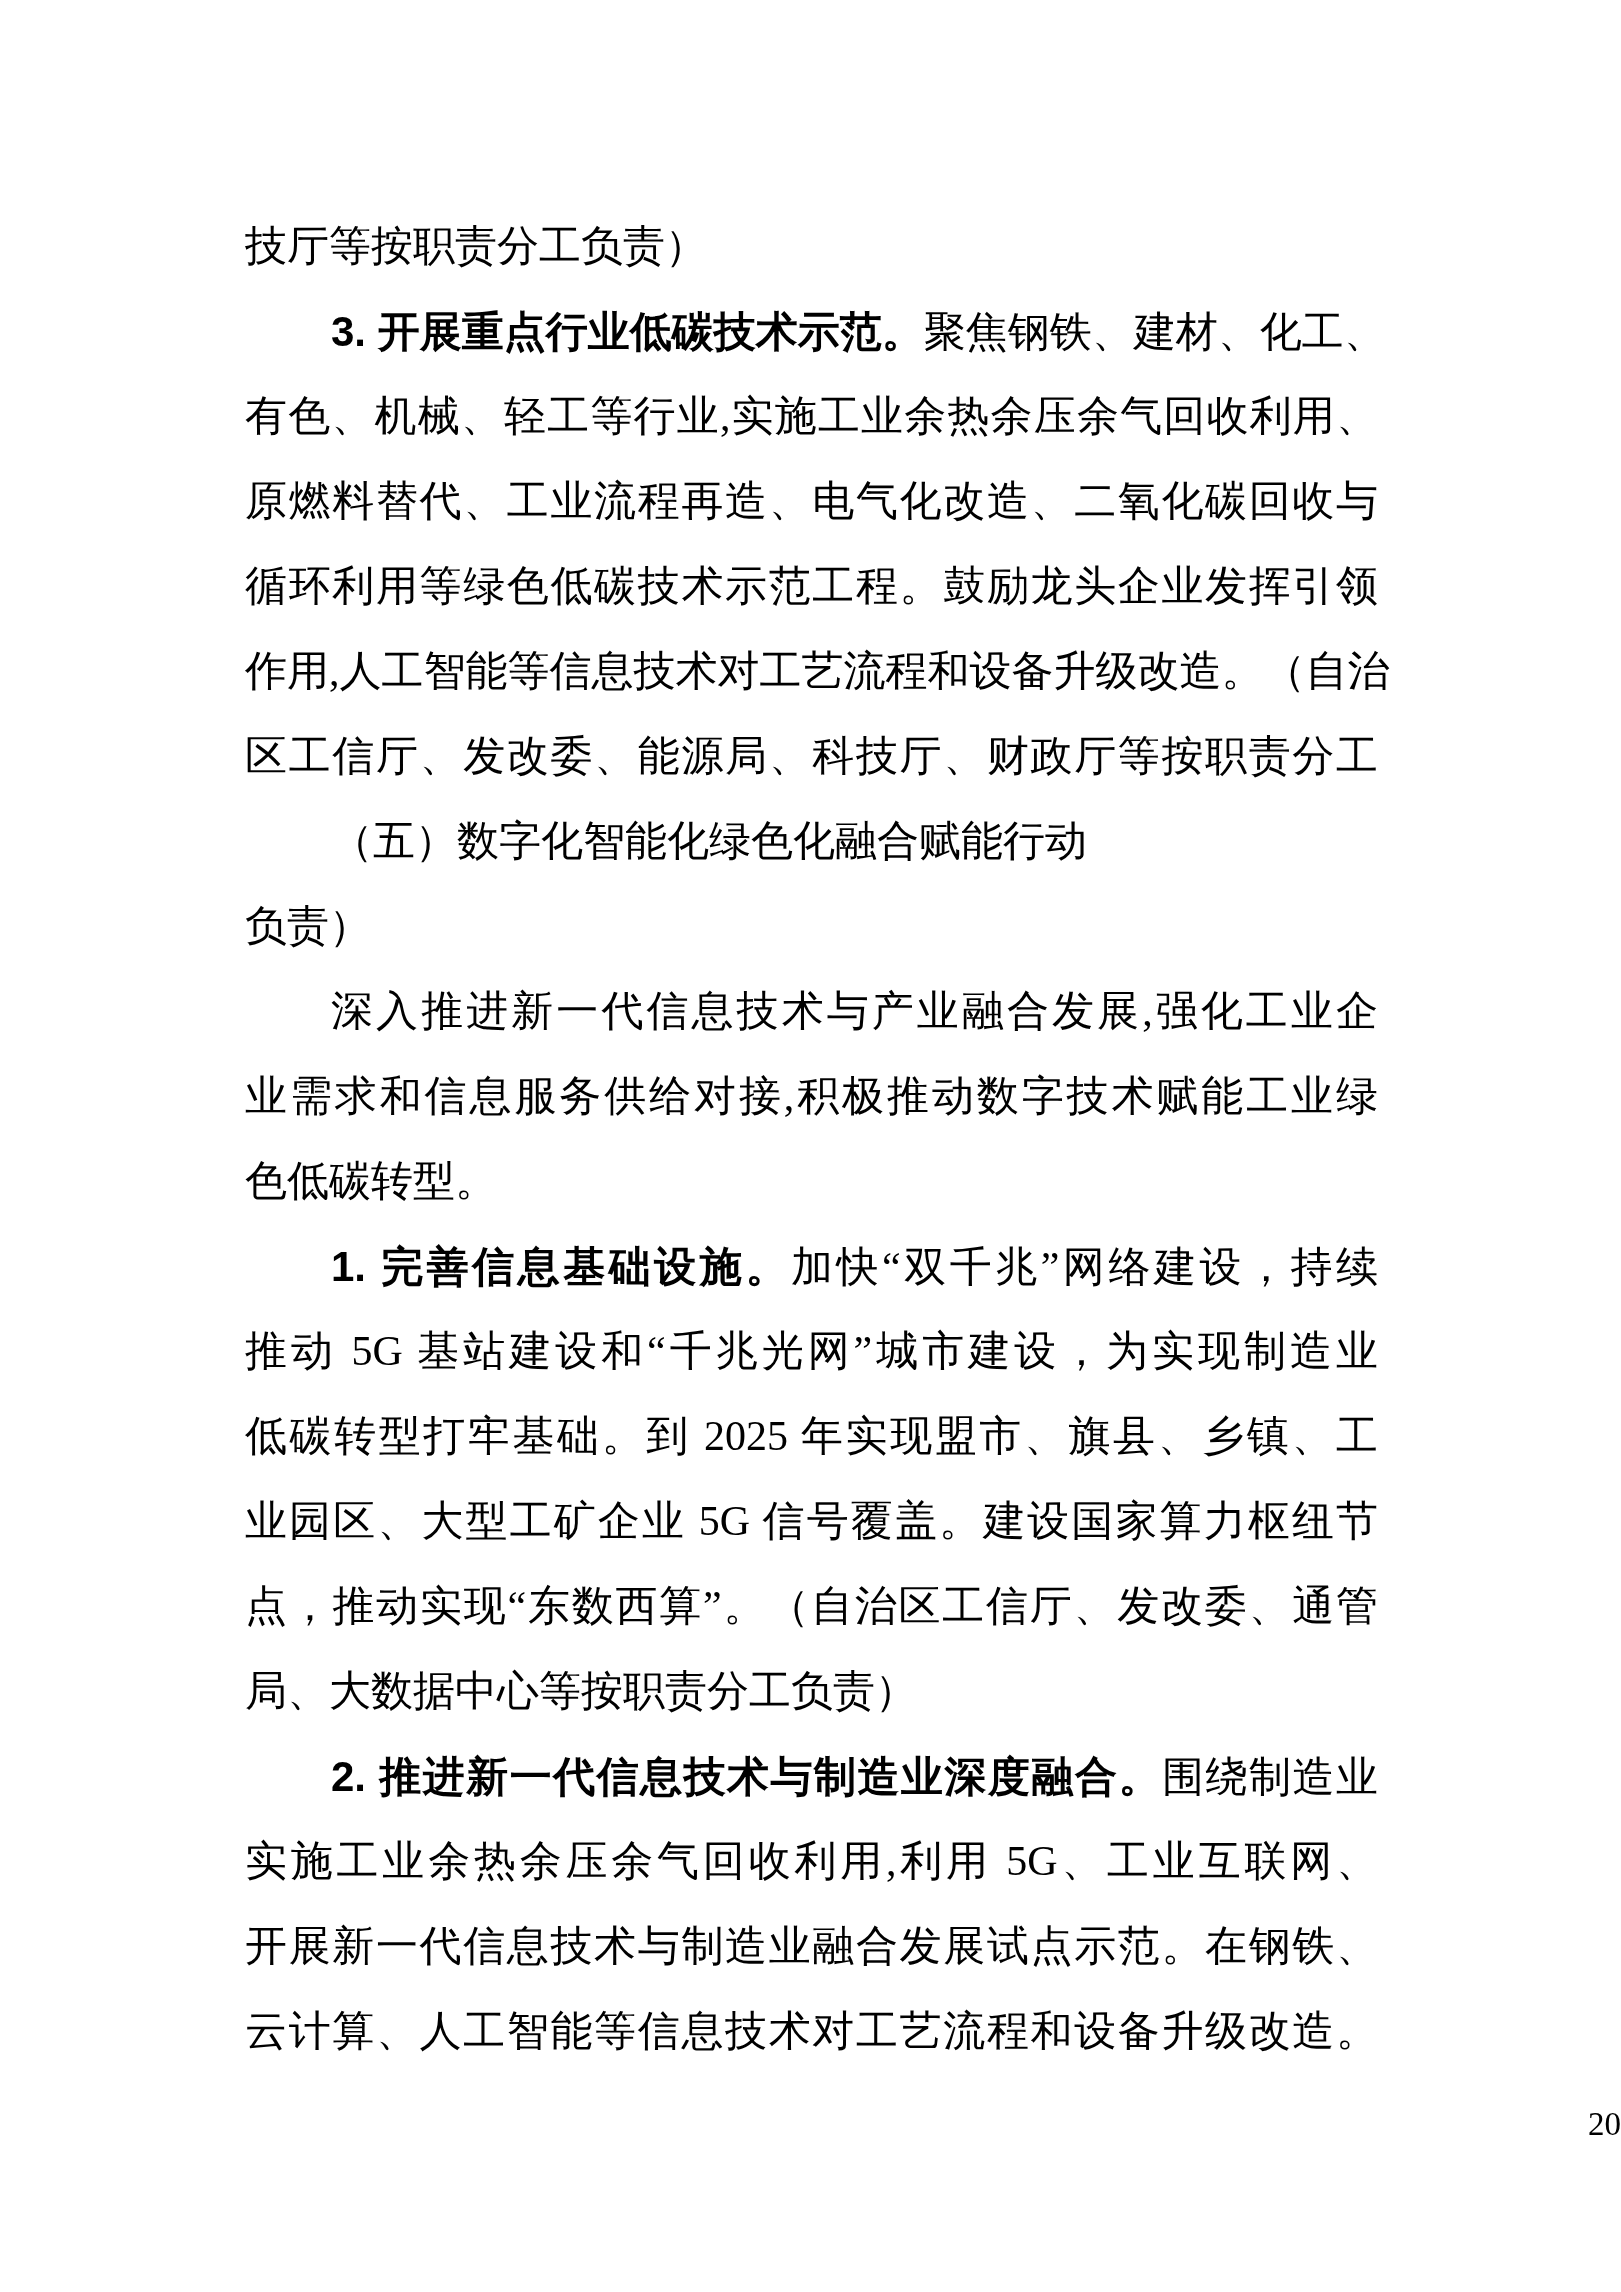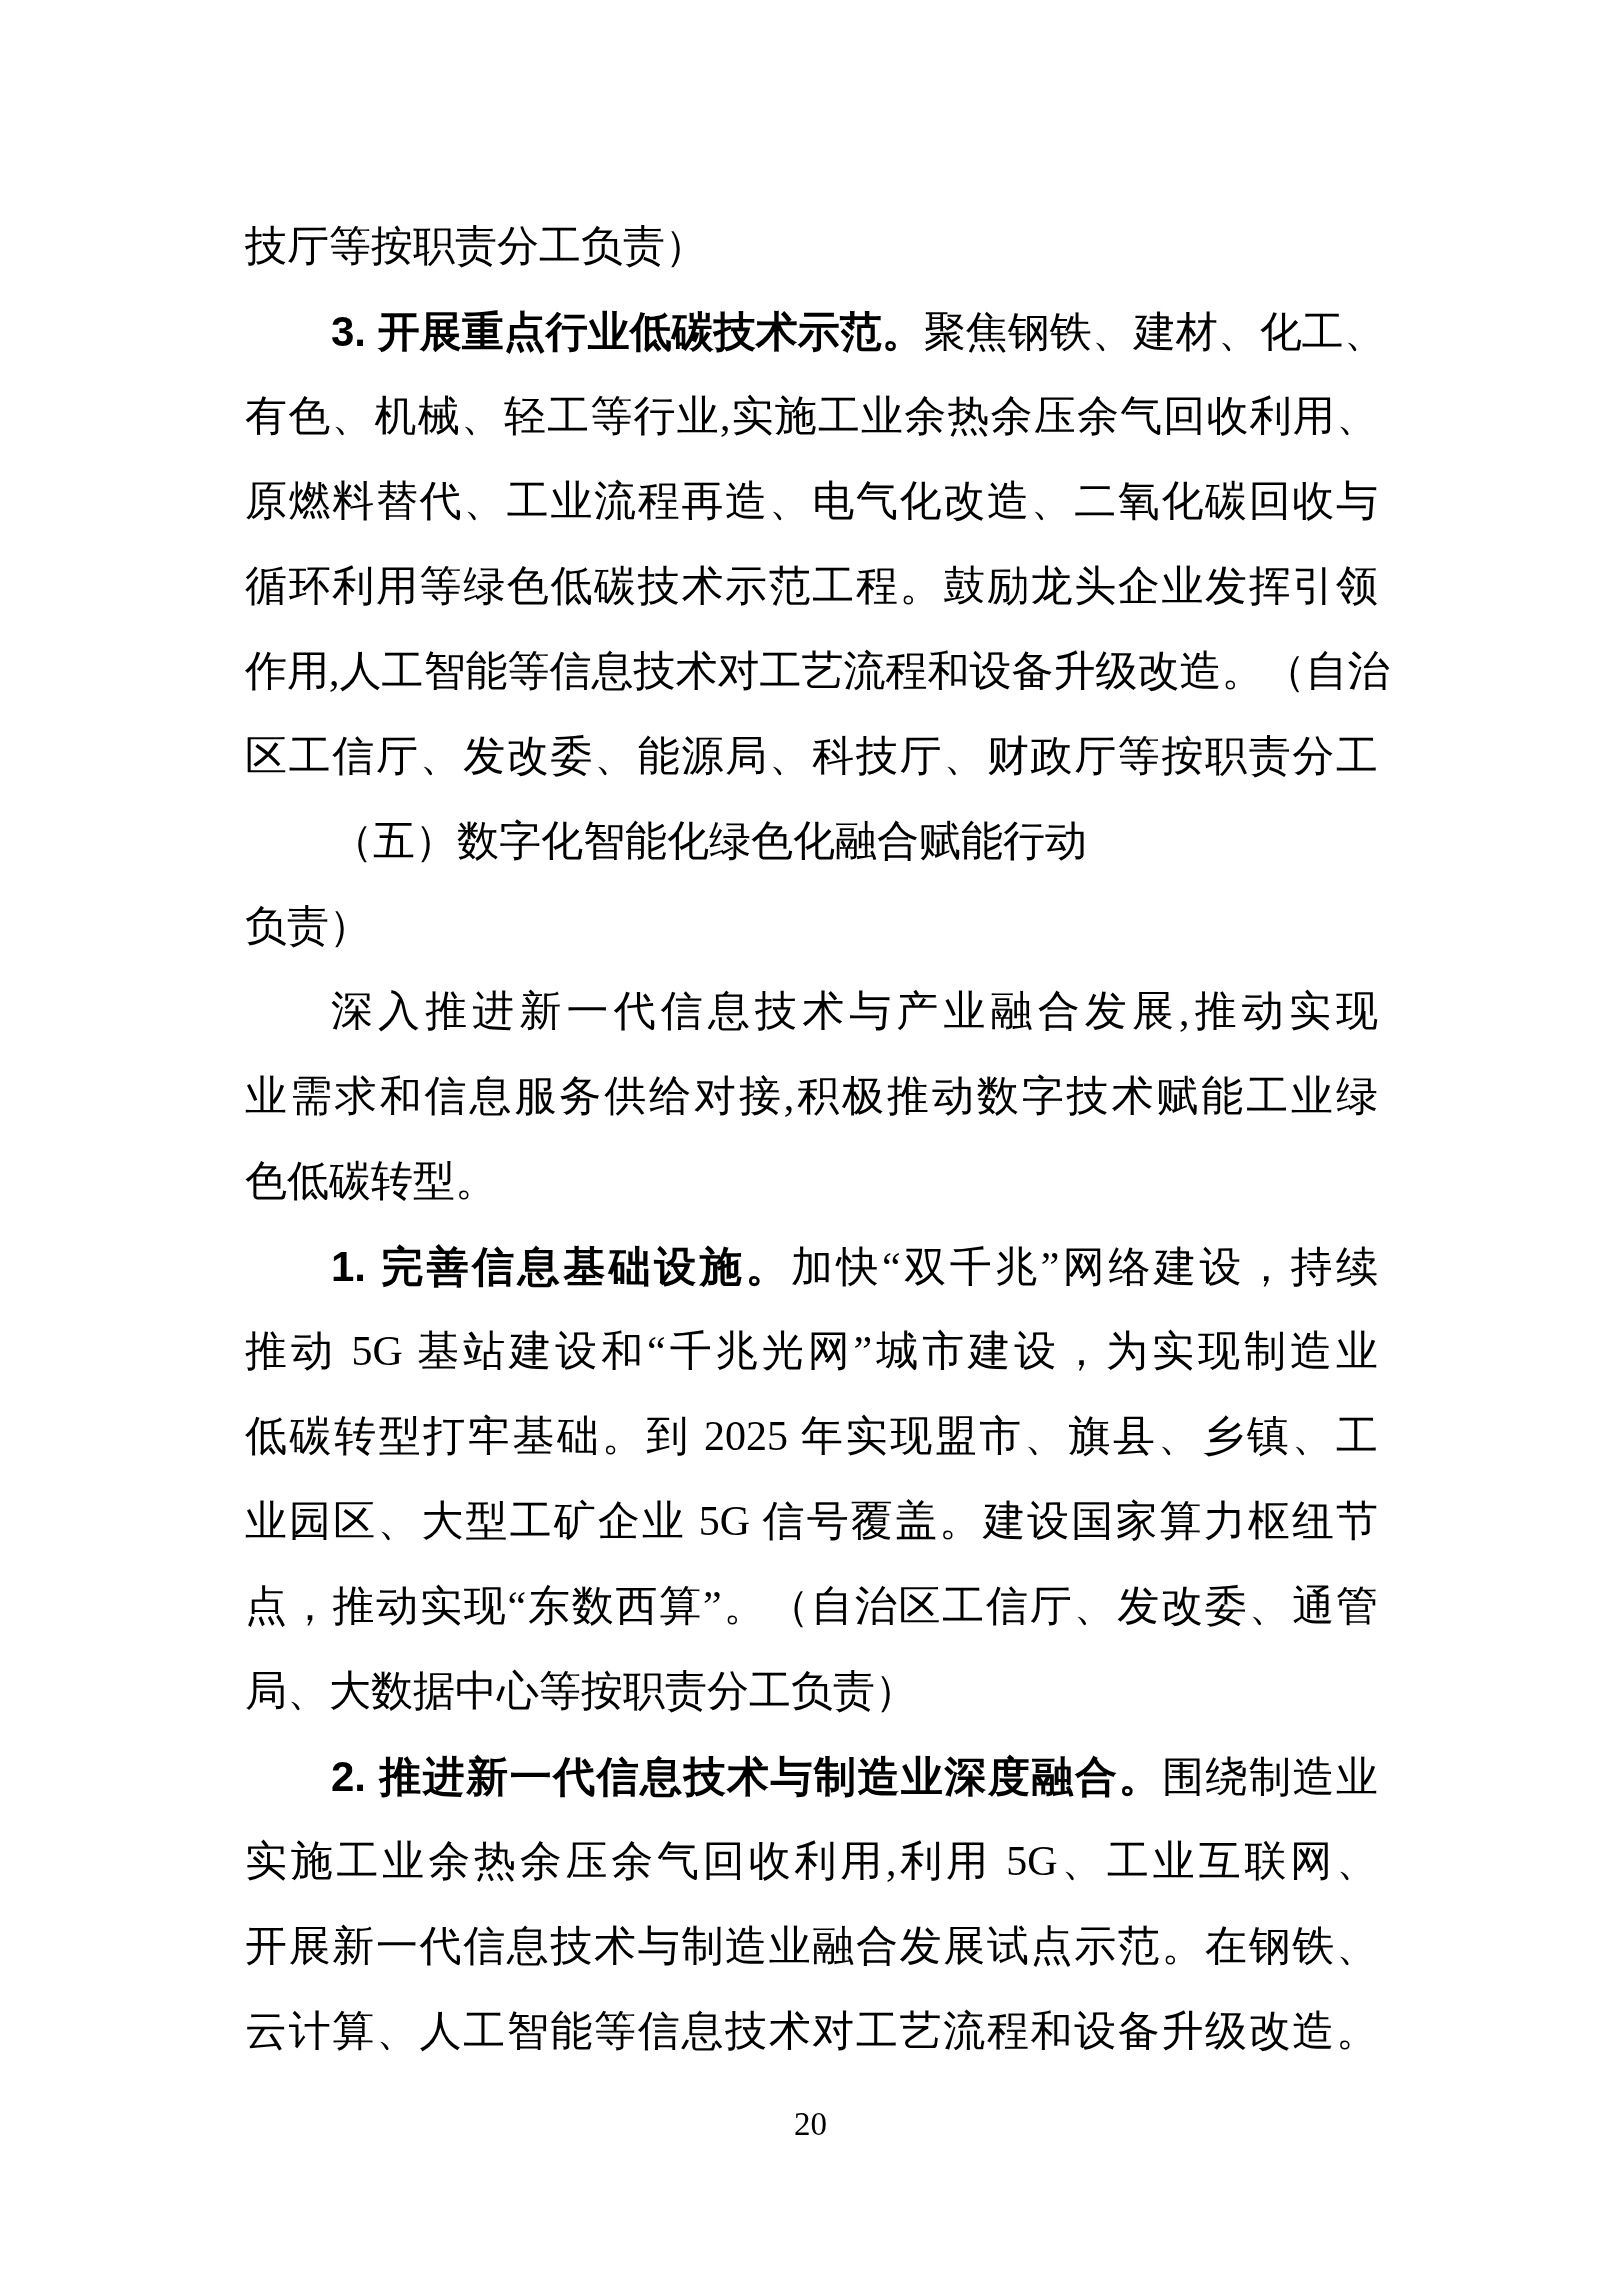--- a/index.html
+++ b/index.html
@@ -44,42 +44,42 @@
   }
   .run.bold {
     font-weight: bold;
     font-family: "Liberation Sans", "DejaVu Sans", sans-serif;
   }
   .pageno {
     position: absolute;
     top: 2105px;
     left: 0;
     width: 100%;
-    text-align: center;
+    text-align: right;
     color: #000000;
     font-family: "Liberation Serif", "DejaVu Serif", serif;
     font-size: 33px;
     line-height: 39px;
   }
 </style>
 </head>
 <body>
 
 <div class="page">
   <main class="doc">
       <div class="line end"><span class="run">技厅等按职责分工负责）</span></div>
       <div class="line ind"><span class="run bold">3. 开展重点行业低碳技术示范。</span><span class="run">聚焦钢铁、建材、化工、</span></div>
       <div class="line"><span class="run">有色、机械、轻工等行业,实施工业余热余压余气回收利用、</span></div>
       <div class="line"><span class="run">原燃料替代、工业流程再造、电气化改造、二氧化碳回收与</span></div>
       <div class="line"><span class="run">循环利用等绿色低碳技术示范工程。鼓励龙头企业发挥引领</span></div>
       <div class="line"><span class="run">作用,人工智能等信息技术对工艺流程和设备升级改造。（自治</span></div>
       <div class="line"><span class="run">区工信厅、发改委、能源局、科技厅、财政厅等按职责分工</span></div>
       <div class="line ind end"><span class="run">（五）数字化智能化绿色化融合赋能行动</span></div>
       <div class="line end"><span class="run">负责）</span></div>
-      <div class="line ind"><span class="run">深入推进新一代信息技术与产业融合发展,推动实现</span></div>
+      <div class="line ind"><span class="run">深入推进新一代信息技术与产业融合发展,强化工业企</span></div>
       <div class="line"><span class="run">业需求和信息服务供给对接,积极推动数字技术赋能工业绿</span></div>
       <div class="line end"><span class="run">色低碳转型。</span></div>
       <div class="line ind"><span class="run bold">1. 完善信息基础设施。</span><span class="run">加快“双千兆”网络建设，持续</span></div>
       <div class="line"><span class="run">推动 5G 基站建设和“千兆光网”城市建设，为实现制造业</span></div>
       <div class="line"><span class="run">低碳转型打牢基础。到 2025 年实现盟市、旗县、乡镇、工</span></div>
       <div class="line"><span class="run">业园区、大型工矿企业 5G 信号覆盖。建设国家算力枢纽节</span></div>
       <div class="line"><span class="run">点，推动实现“东数西算”。（自治区工信厅、发改委、通管</span></div>
       <div class="line end"><span class="run">局、大数据中心等按职责分工负责）</span></div>
       <div class="line ind"><span class="run bold">2. 推进新一代信息技术与制造业深度融合。</span><span class="run">围绕制造业</span></div>
       <div class="line"><span class="run">实施工业余热余压余气回收利用,利用 5G、工业互联网、</span></div>

